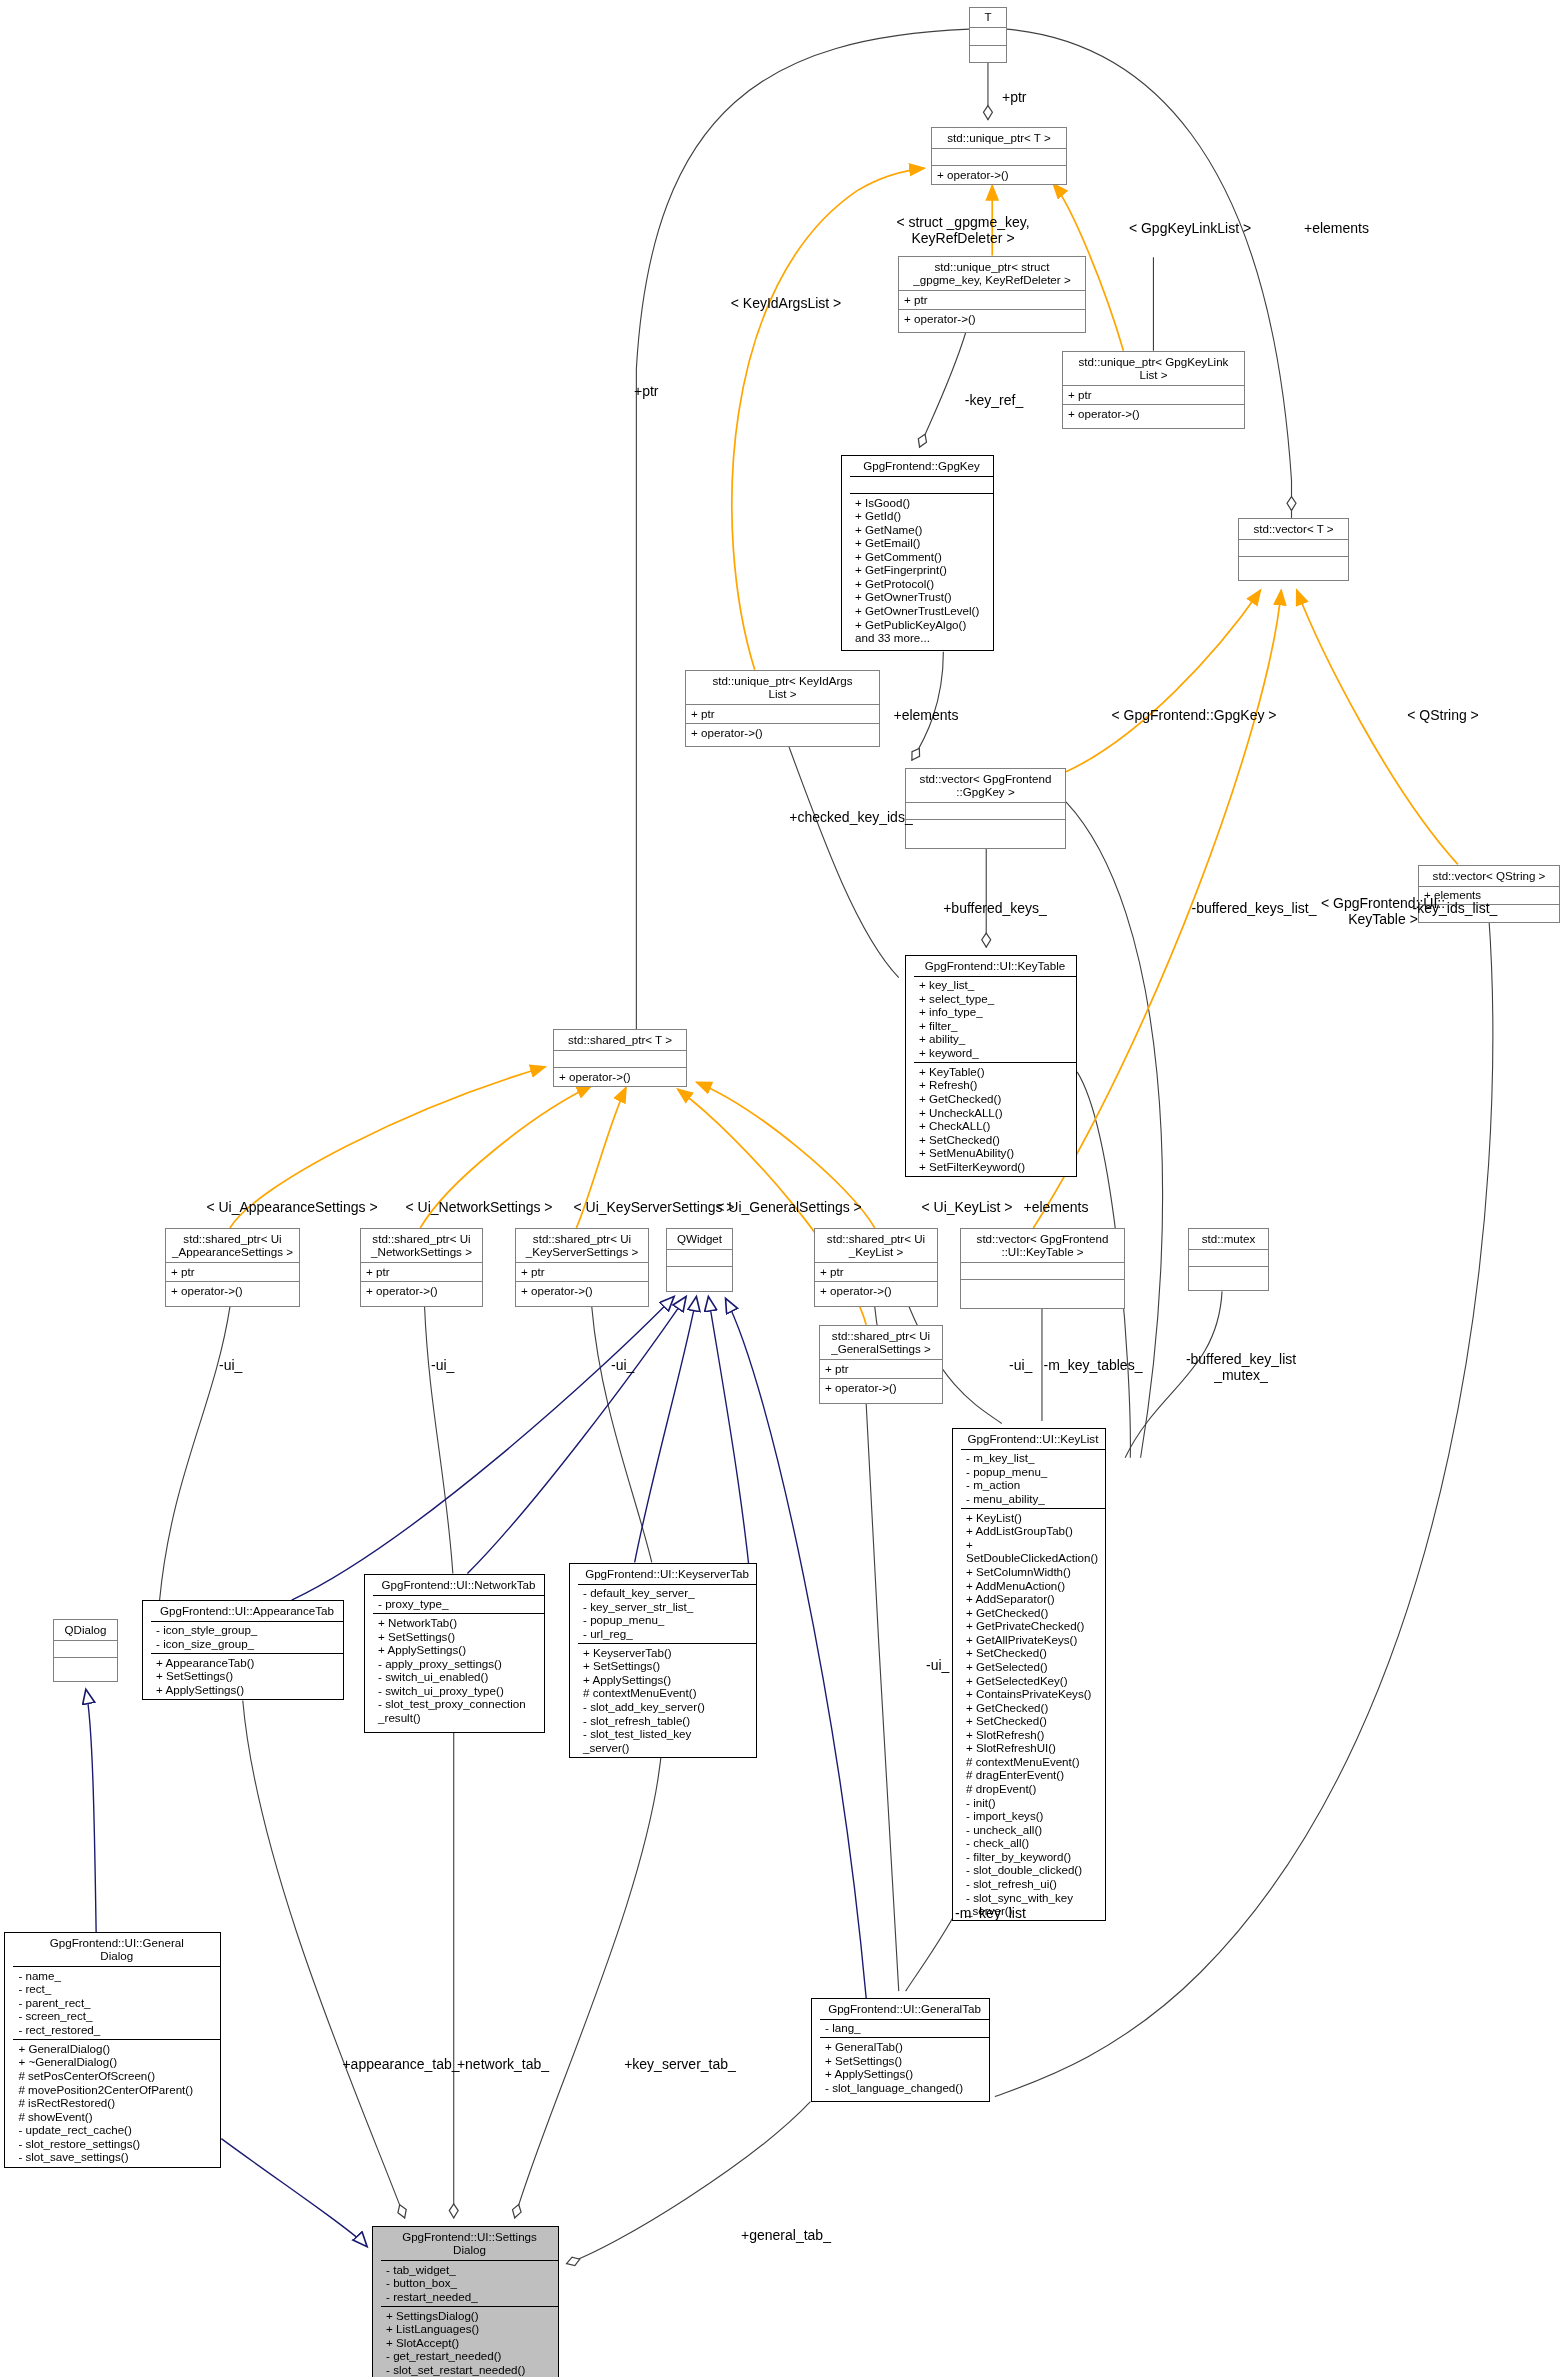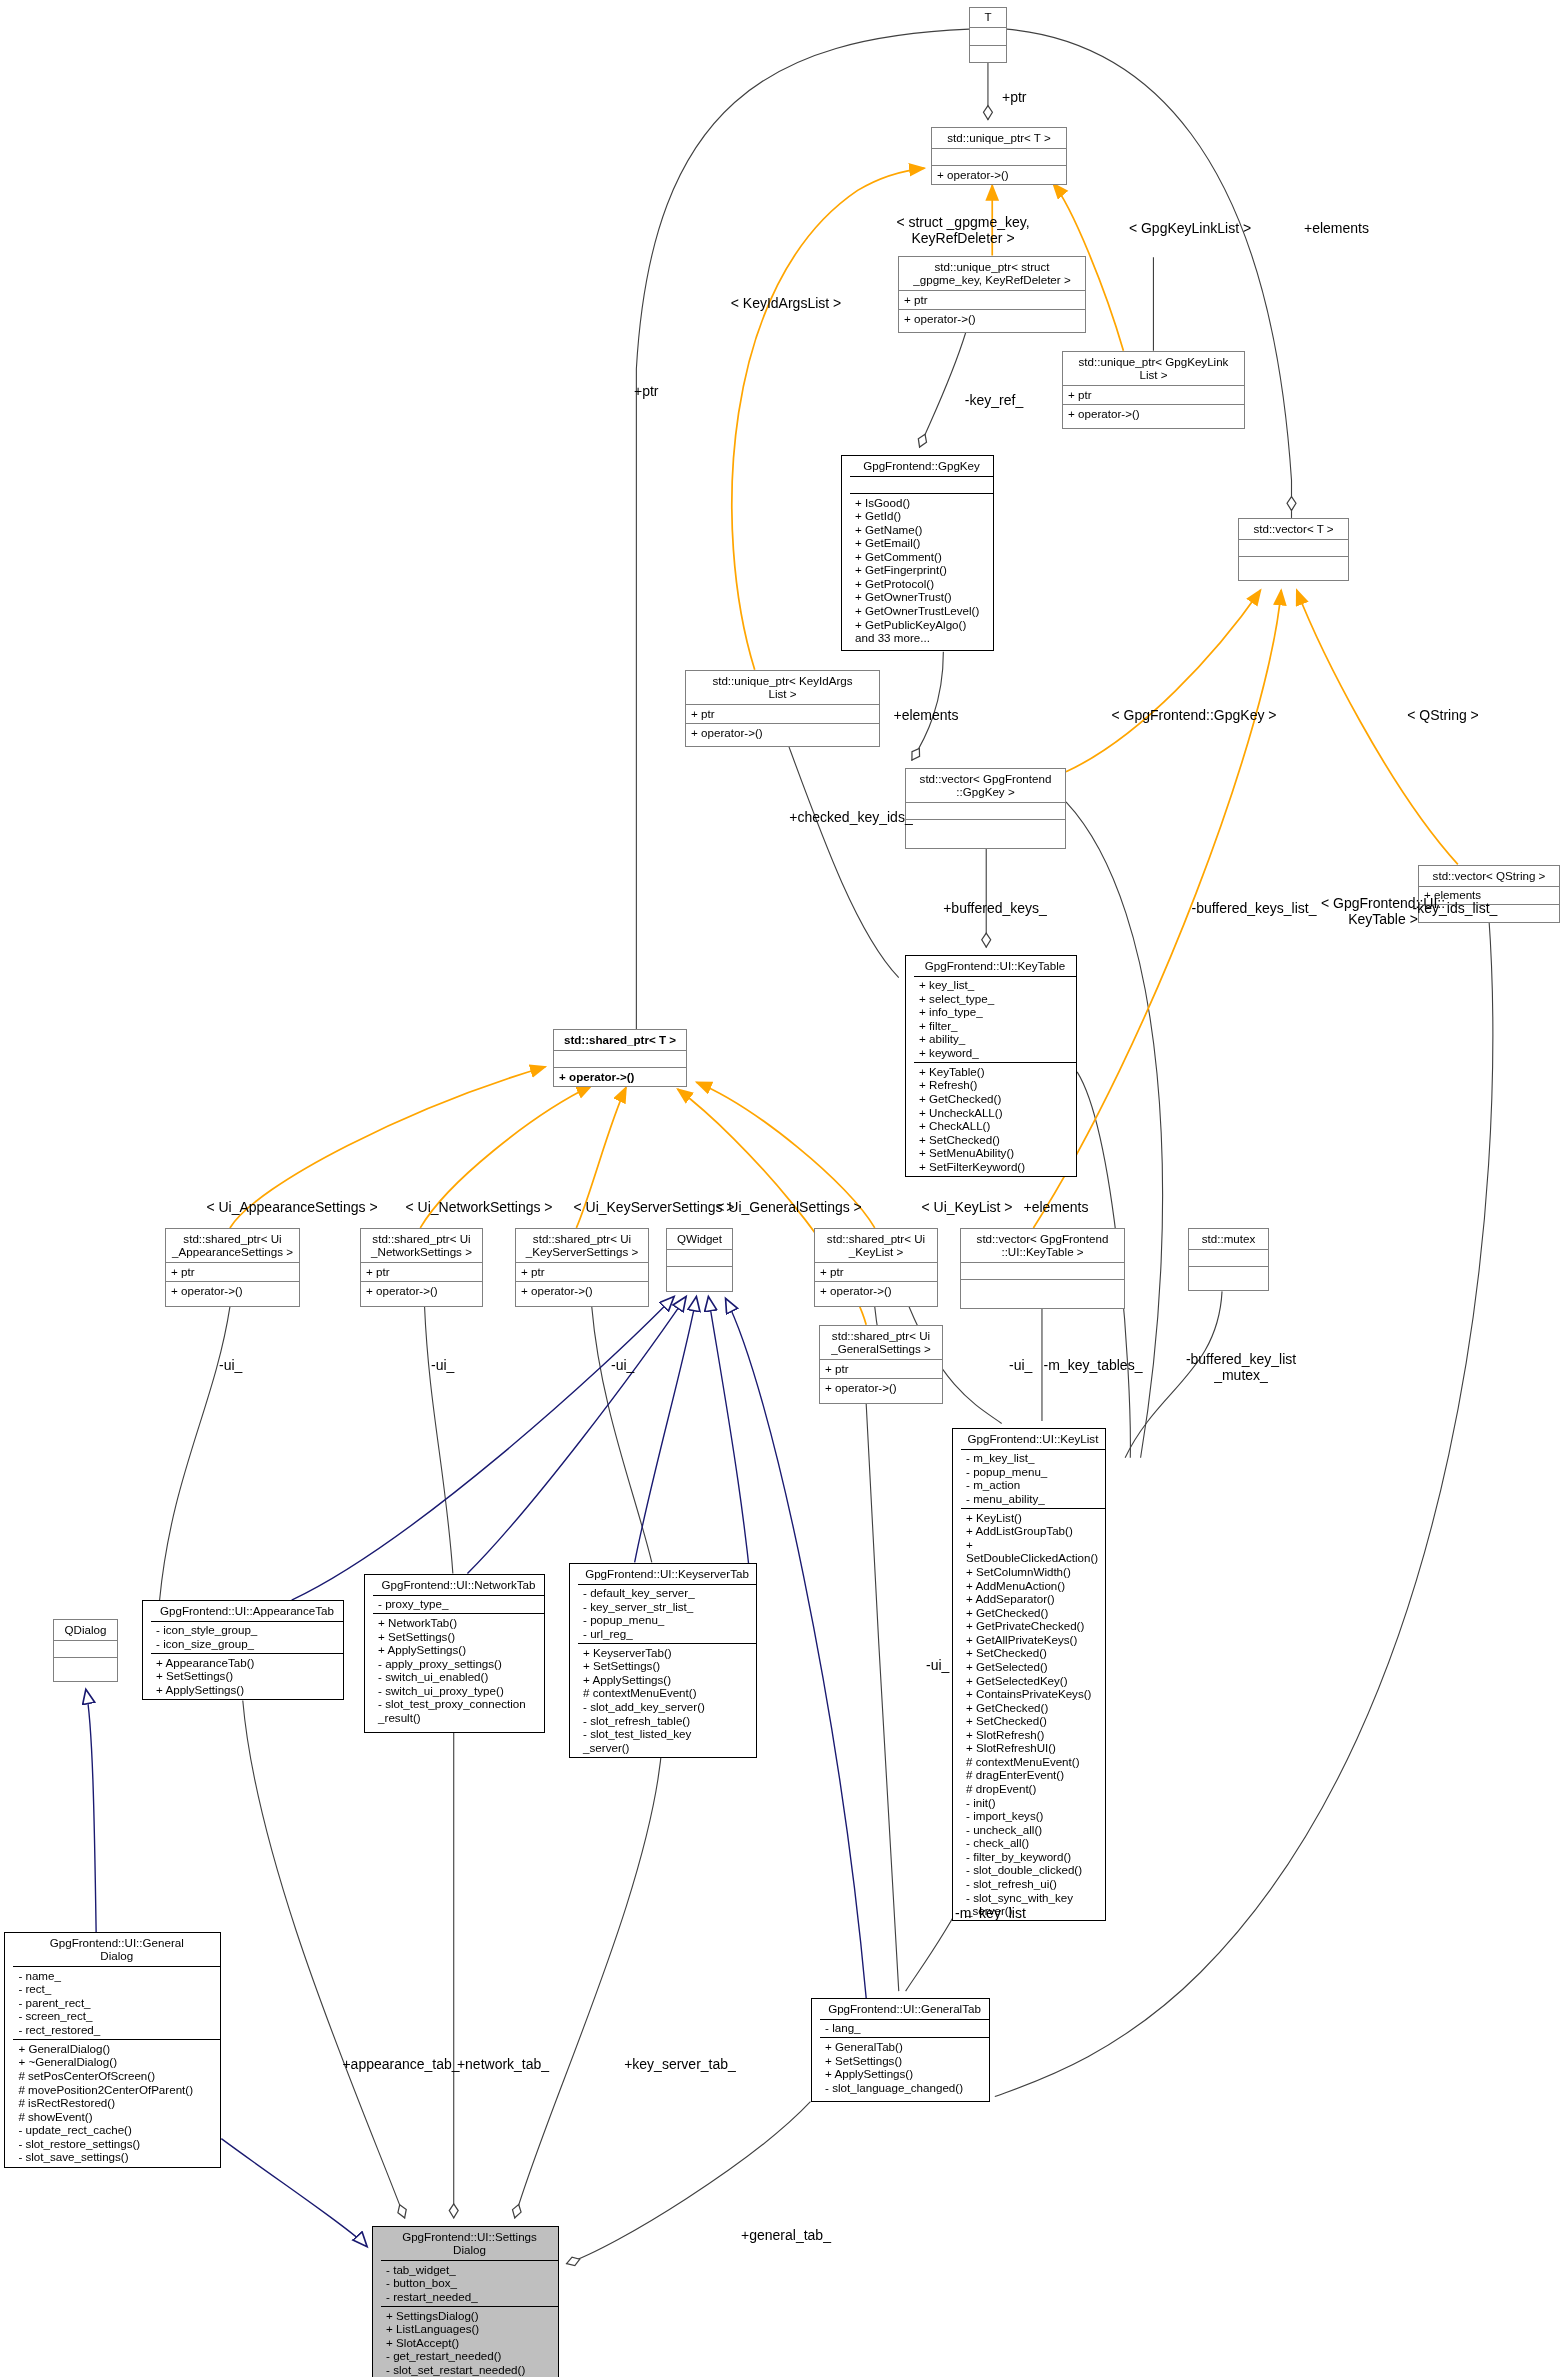--- a/index.html
+++ b/index.html
@@ -223,21 +223,21 @@
 + keyword_</div>
         <div class="sec">+ KeyTable()
 + Refresh()
 + GetChecked()
 + UncheckALL()
 + CheckALL()
 + SetChecked()
 + SetMenuAbility()
 + SetFilterKeyword()</div>
       </div>
-      <div class="node" style="left: 553px; top: 1029px; width: 134px; min-height: 51px; font-weight: bold;">
+      <div class="node" style="left: 553px; top: 1029px; width: 134px; min-height: 51px;">
         <div class="title">std::shared_ptr&lt; T &gt;</div>
         <div class="sec empty"></div>
         <div class="sec">+ operator-&gt;()</div>
       </div>
       <div class="node" style="left: 165px; top: 1228px; width: 135px; min-height: 79px;">
         <div class="title">std::shared_ptr&lt; Ui
 _AppearanceSettings &gt;</div>
         <div class="sec">+ ptr</div>
         <div class="sec">+ operator-&gt;()</div>
       </div>

